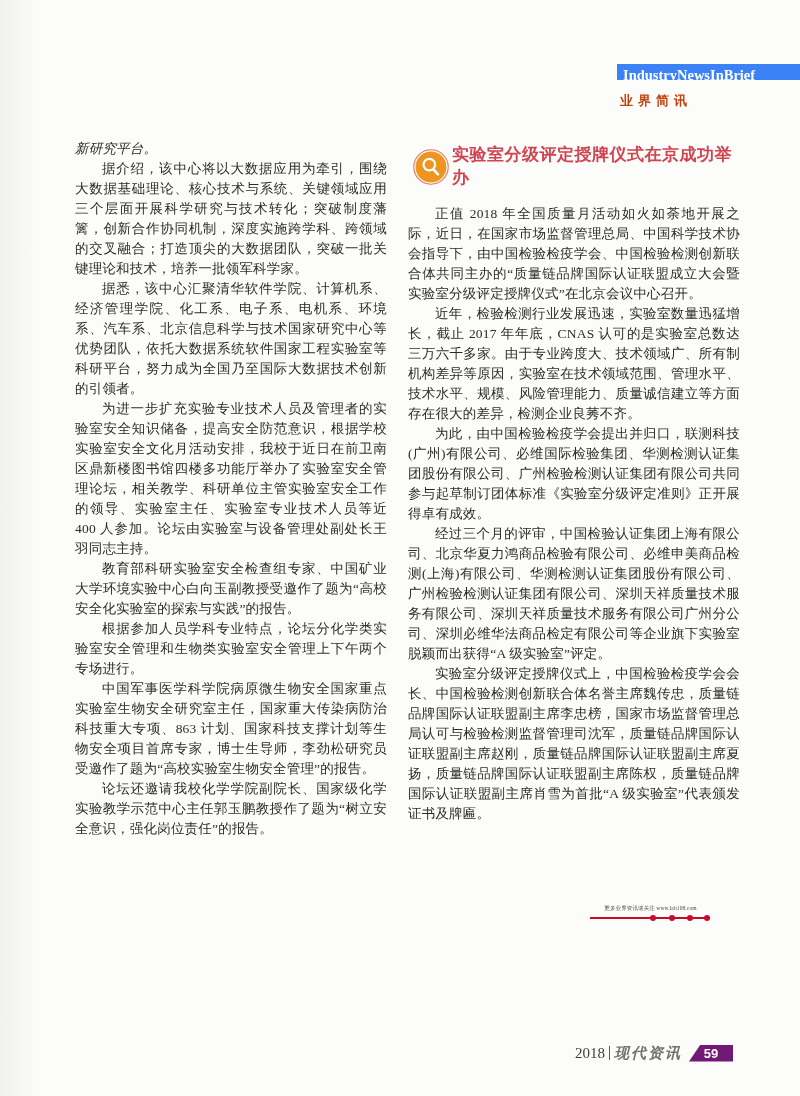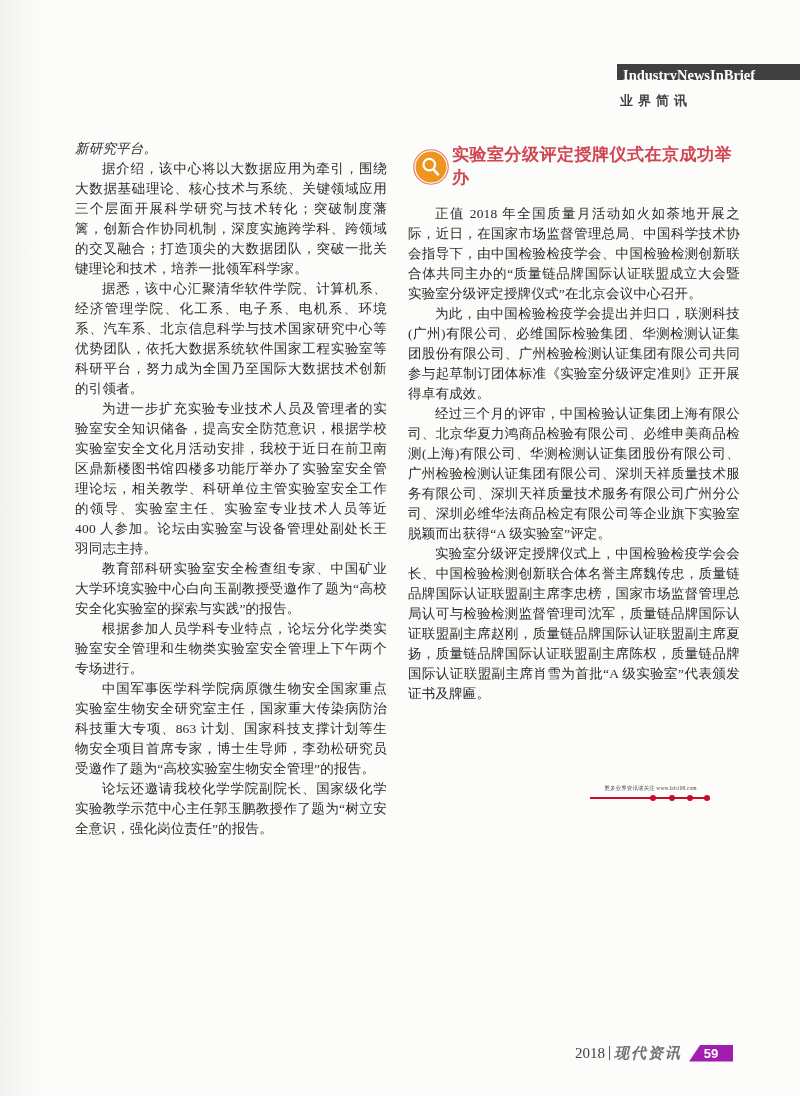--- a/index.html
+++ b/index.html
@@ -10,28 +10,28 @@
   }
   .page::before{
     content:""; position:absolute; left:0; top:0; bottom:0; width:42px;
     background:linear-gradient(to right, rgba(0,0,0,0.045), rgba(0,0,0,0));
     pointer-events:none;
   }
 
   
   .banner {
     position:absolute; left:617px; right:0; top:64px; height:16px;
-    background:#404040; color:#ffffff;
+    background:#3b82f6; color:#ffffff;
     font-family:"Liberation Serif", serif; font-weight:bold;
     font-size:14.5px; line-height:22px; padding-left:6px; box-sizing:border-box;
   }
   .banner-sub {
     position:absolute; left:620px; top:92px;
     font-family:"Liberation Sans", sans-serif;
-    font-size:13px; font-weight:bold; letter-spacing:5px; color:#404040;
+    font-size:13px; font-weight:bold; letter-spacing:5px; color:#c2410c;
   }
 
   
   .col { position:absolute; font-size:13.5px; line-height:20px; text-align:justify; letter-spacing:0.2px; }
   .col-left  { left:75px;  top:139px; width:312px; }
   .col-right { left:408px; top:143px; width:332px; }
   .col p { margin:0; text-indent:2em; }
   .col p.noindent { text-indent:0;font-style:italic; }
 
   
@@ -56,21 +56,21 @@
   .dot { position:absolute; top:-2px; width:6px; height:6px; border-radius:50%; background:#c60b2c; }
   .dot.d1{left:50%;} .dot.d2{left:66%;} .dot.d3{left:81%;} .dot.d4{left:95%;}
 
   
   .footer { position:absolute; left:575px; top:1043px; display:flex; align-items:center; height:20px; }
   .footer-year { font-family:Liberation Serif, serif; font-size:15px; color:#3d3d3d; }
   .vbar { width:1px; height:14px; background:#5a5a5a; margin:0 4px; }
   .mag  { font-family:"Liberation Serif", serif; font-size:15px; font-weight:bold; font-style:italic;
           color:#737373; letter-spacing:2px; }
   .pagenum-badge {
-    margin-left:7px; width:44px; height:17px; background:#a21caf;
+    margin-left:7px; width:44px; height:17px; background:#701a75;
     clip-path:polygon(26% 0, 100% 0, 100% 100%, 0 100%);
     color:#ffffff; font-family:"Liberation Sans", sans-serif;
     font-size:13px; font-weight:bold; text-align:center; line-height:17px;
   }
 </style>
 </head>
 <body>
 
 <div class="page">
 
@@ -99,20 +99,21 @@
           <circle cx="18" cy="18" r="17.2" fill="none" stroke="#e0552f" stroke-width="1.1" opacity="0.8"></circle>
           <circle cx="18" cy="18" r="15.4" fill="#ee9421"></circle>
           <circle cx="16.3" cy="15.6" r="5.8" fill="none" stroke="#ffffff" stroke-width="2.2"></circle>
           <line x1="20.6" y1="20.6" x2="25" y2="25.4" stroke="#ffffff" stroke-width="2.6" stroke-linecap="round"></line>
         </svg>
       </span>
       <span>实验室分级评定授牌仪式在京成功举办</span>
     </h2>
 
     <p>正值 2018 年全国质量月活动如火如荼地开展之际，近日，在国家市场监督管理总局、中国科学技术协会指导下，由中国检验检疫学会、中国检验检测创新联合体共同主办的“质量链品牌国际认证联盟成立大会暨实验室分级评定授牌仪式”在北京会议中心召开。</p>
+    <p>近年，检验检测行业发展迅速，实验室数量迅猛增长，截止 2017 年年底，CNAS 认可的是实验室总数达三万六千多家。由于专业跨度大、技术领域广、所有制机构差异等原因，实验室在技术领域范围、管理水平、技术水平、规模、风险管理能力、质量诚信建立等方面存在很大的差异，检测企业良莠不齐。</p>
     <p>为此，由中国检验检疫学会提出并归口，联测科技(广州)有限公司、必维国际检验集团、华测检测认证集团股份有限公司、广州检验检测认证集团有限公司共同参与起草制订团体标准《实验室分级评定准则》正开展得卓有成效。</p>
     <p>经过三个月的评审，中国检验认证集团上海有限公司、北京华夏力鸿商品检验有限公司、必维申美商品检测(上海)有限公司、华测检测认证集团股份有限公司、广州检验检测认证集团有限公司、深圳天祥质量技术服务有限公司、深圳天祥质量技术服务有限公司广州分公司、深圳必维华法商品检定有限公司等企业旗下实验室脱颖而出获得“A 级实验室”评定。</p>
     <p>实验室分级评定授牌仪式上，中国检验检疫学会会长、中国检验检测创新联合体名誉主席魏传忠，质量链品牌国际认证联盟副主席李忠榜，国家市场监督管理总局认可与检验检测监督管理司沈军，质量链品牌国际认证联盟副主席赵刚，质量链品牌国际认证联盟副主席夏扬，质量链品牌国际认证联盟副主席陈权，质量链品牌国际认证联盟副主席肖雪为首批“A 级实验室”代表颁发证书及牌匾。</p>
 
     <div class="divider">
       <div class="divider-note">更多业界资讯请关注 www.lab108.com</div>
       <div class="divider-line">
         <span class="dot d1"></span>
         <span class="dot d2"></span>
         <span class="dot d3"></span>

